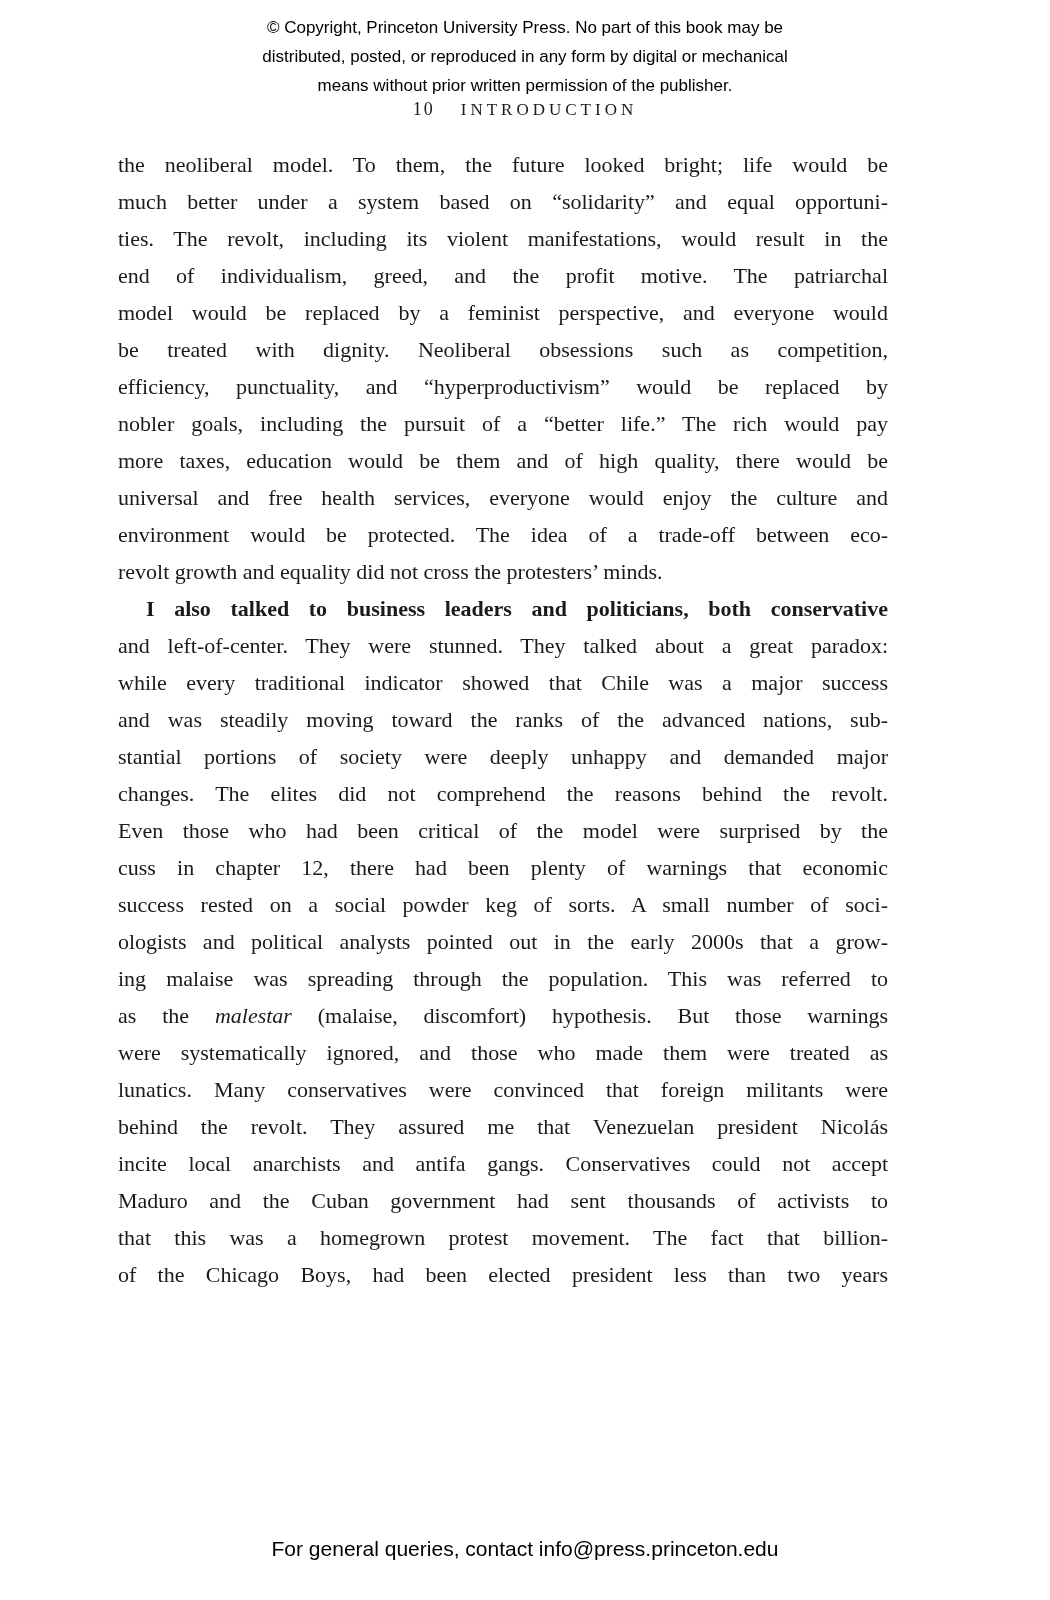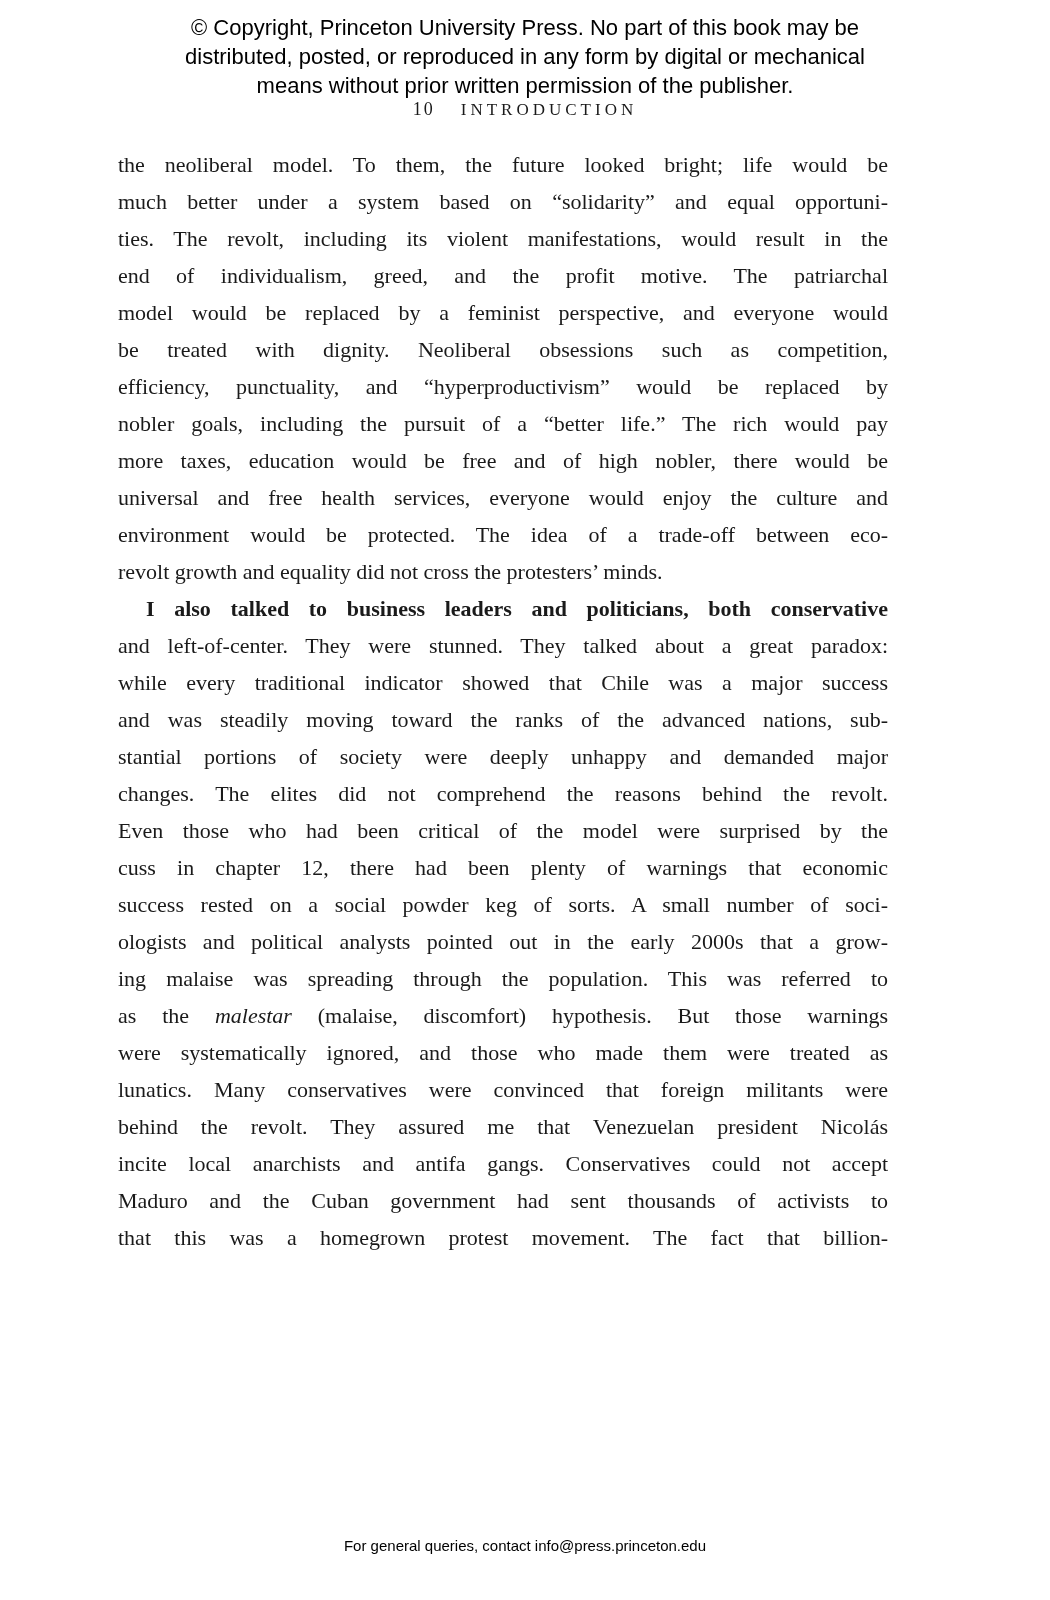--- a/index.html
+++ b/index.html
@@ -15,21 +15,21 @@
     overflow: hidden;
   }
   
   .copyright {
     position: absolute;
     top: 13px;
     left: 0;
     right: 0;
     text-align: center;
     font-family: "Liberation Sans", sans-serif;
-    font-size: 22px;
+    font-size: 17px;
     line-height: 29px;
     color: #000000;
   }
   
   .running-head {
     position: absolute;
     top: 99px;
     left: 0;
     right: 0;
     text-align: center;
@@ -72,21 +72,21 @@
     font-style: italic;
   }
   
   .page-footer {
     position: absolute;
     top: 1537px;
     left: 0;
     right: 0;
     text-align: center;
     font-family: "Liberation Sans", sans-serif;
-    font-size: 15px;
+    font-size: 21px;
     color: #000000;
   }
 </style>
 </head>
 <body>
 
 <div class="page">
 
   <header class="copyright">
     <div>© Copyright, Princeton University Press. No part of this book may be</div>
@@ -102,21 +102,21 @@
 
     <section>
       <div class="line">the neoliberal model. To them, the future looked bright; life would be</div>
       <div class="line">much better under a system based on “solidarity” and equal opportuni-</div>
       <div class="line">ties. The revolt, including its violent manifestations, would result in the</div>
       <div class="line">end of individualism, greed, and the profit motive. The patriarchal</div>
       <div class="line">model would be replaced by a feminist perspective, and everyone would</div>
       <div class="line">be treated with dignity. Neoliberal obsessions such as competition,</div>
       <div class="line">efficiency, punctuality, and “hyperproductivism” would be replaced by</div>
       <div class="line">nobler goals, including the pursuit of a “better life.” The rich would pay</div>
-      <div class="line">more taxes, education would be free and of high nobler, there would be</div>
+      <div class="line">more taxes, education would be them and of high quality, there would be</div>
       <div class="line">universal and free health services, everyone would enjoy the culture and</div>
       <div class="line">environment would be protected. The idea of a trade-off between eco-</div>
       <div class="line last">revolt growth and equality did not cross the protesters’ minds.</div>
     </section>
 
     <section>
       <div class="line indent">I also talked to business leaders and politicians, both conservative</div>
       <div class="line">and left-of-center. They were stunned. They talked about a great paradox:</div>
       <div class="line">while every traditional indicator showed that Chile was a major success</div>
       <div class="line">and was steadily moving toward the ranks of the advanced nations, sub-</div>
@@ -127,20 +127,21 @@
       <div class="line">success rested on a social powder keg of sorts. A small number of soci-</div>
       <div class="line">ologists and political analysts pointed out in the early 2000s that a grow-</div>
       <div class="line">ing malaise was spreading through the population. This was referred to</div>
       <div class="line"><span>as the </span><em>malestar</em><span> (malaise, discomfort) hypothesis. But those warnings</span></div>
       <div class="line">were systematically ignored, and those who made them were treated as</div>
       <div class="line">lunatics. Many conservatives were convinced that foreign militants were</div>
       <div class="line">behind the revolt. They assured me that Venezuelan president Nicolás</div>
       <div class="line">incite local anarchists and antifa gangs. Conservatives could not accept</div>
       <div class="line">Maduro and the Cuban government had sent thousands of activists to</div>
       <div class="line">that this was a homegrown protest movement. The fact that billion-</div>
+      <div class="line">of the Chicago Boys, had been elected president less than two years</div>
     </section>
 
   </main>
 
   <footer class="page-footer">
     <div>For general queries, contact info@press.princeton.edu</div>
   </footer>
 
 </div>
 

